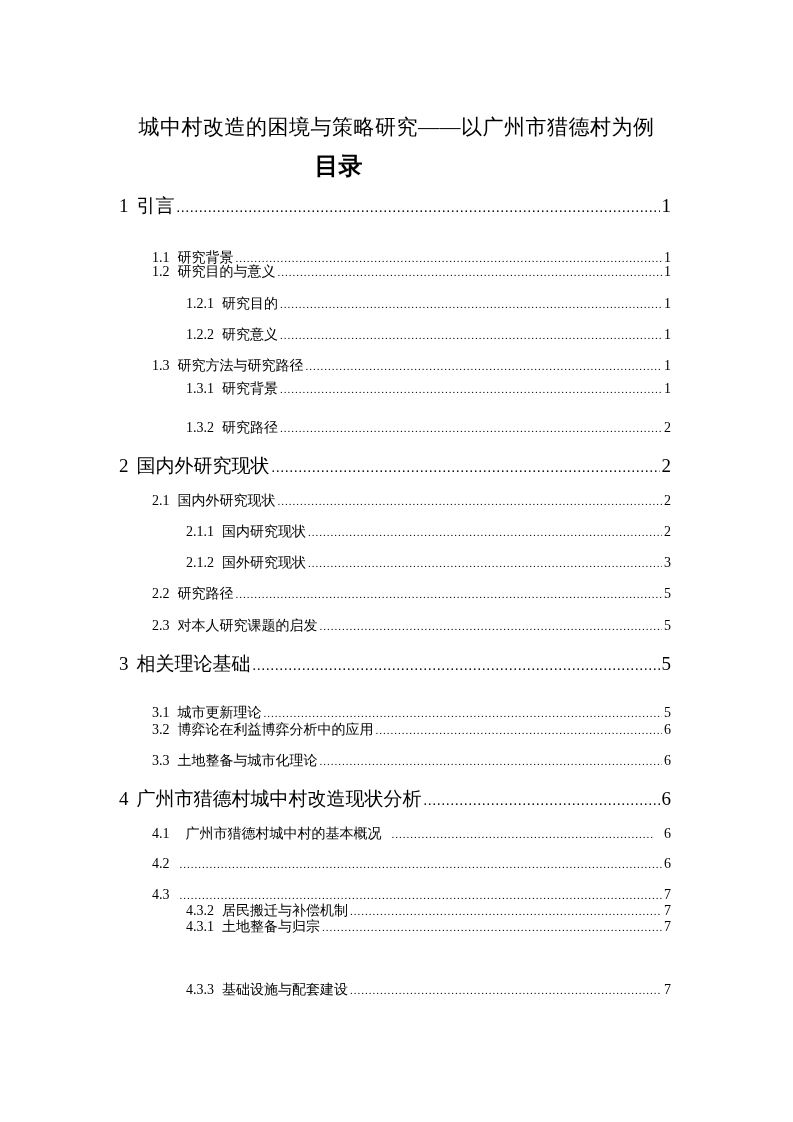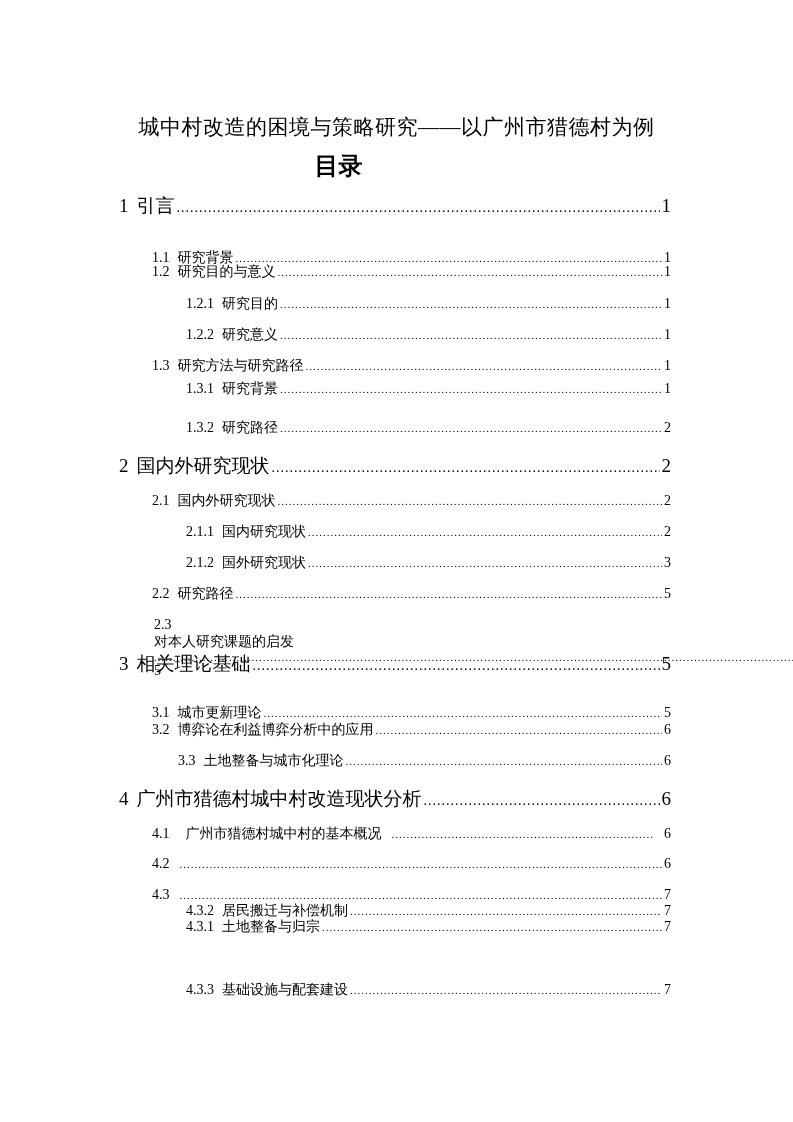--- a/index.html
+++ b/index.html
@@ -94,21 +94,21 @@
       <span class="text">国外研究现状</span>
       <span class="dots"></span>
       <span class="page">3</span>
     </div>
     <div class="entry l2" style="top: 585px;">
       <span class="num">2.2</span>
       <span class="text">研究路径</span>
       <span class="dots"></span>
       <span class="page">5</span>
     </div>
-    <div class="entry l2" style="top: 617px; flex-direction: column;">
+    <div class="entry l2" style="top: 617px;">
       <span class="num">2.3</span>
       <span class="text">对本人研究课题的启发</span>
       <span class="dots"></span>
       <span class="page">5</span>
     </div>
     <div class="entry l1" style="top: 651px;">
       <span class="num">3</span>
       <span class="text">相关理论基础</span>
       <span class="dots"></span>
       <span class="page">5</span>
@@ -118,21 +118,21 @@
       <span class="text">城市更新理论</span>
       <span class="dots"></span>
       <span class="page">5</span>
     </div>
     <div class="entry l2" style="top: 721px;">
       <span class="num">3.2</span>
       <span class="text">博弈论在利益博弈分析中的应用</span>
       <span class="dots"></span>
       <span class="page">6</span>
     </div>
-    <div class="entry l2" style="top: 752px; margin-left: 26px;">
+    <div class="entry l2" style="top: 752px;">
       <span class="num">3.3</span>
       <span class="text">土地整备与城市化理论</span>
       <span class="dots"></span>
       <span class="page">6</span>
     </div>
     <div class="entry l1" style="top: 786px;">
       <span class="num">4</span>
       <span class="text">广州市猎德村城中村改造现状分析</span>
       <span class="dots"></span>
       <span class="page">6</span>

